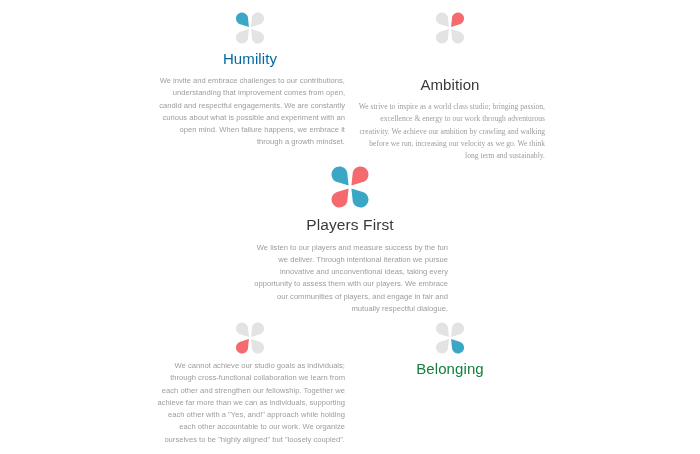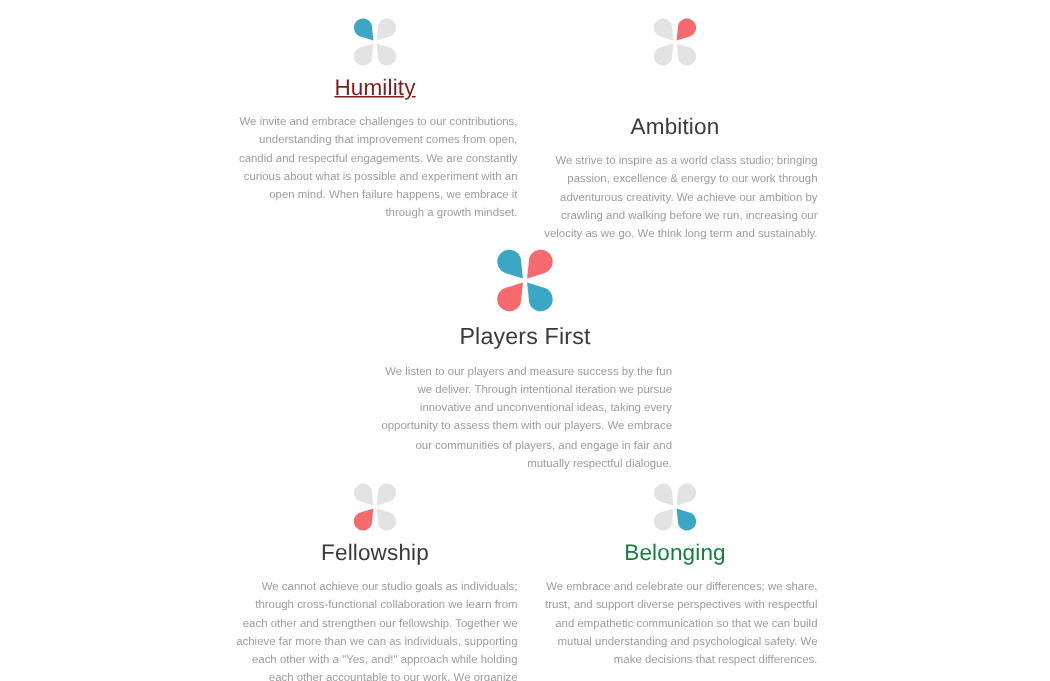--- a/index.html
+++ b/index.html
@@ -85,35 +85,35 @@
 
   <div class="value-card pos-humility">
     <div class="value-icon">
       <svg viewBox="0 0 44 42" xmlns="http://www.w3.org/2000/svg" aria-hidden="true">
         <path d="M20.6 19.6 L9.2 16.1 C3.4 14.3 1.6 7.0 5.9 2.8 C10.2 -1.4 17.4 0.4 19.2 6.2 Z" fill="#3ba7c4"></path>
         <path d="M23.4 19.6 L24.8 6.2 C26.6 0.4 33.8 -1.4 38.1 2.8 C42.4 7.0 40.6 14.3 34.8 16.1 Z" fill="#e3e3e3"></path>
         <path d="M20.6 22.4 L19.2 35.8 C17.4 41.6 10.2 43.4 5.9 39.2 C1.6 35.0 3.4 27.7 9.2 25.9 Z" fill="#e3e3e3"></path>
         <path d="M23.4 22.4 L34.8 25.9 C40.6 27.7 42.4 35.0 38.1 39.2 C33.8 43.4 26.6 41.6 24.8 35.8 Z" fill="#e3e3e3"></path>
       </svg>
     </div>
-    <h3 class="value-title" style="color: #7f1d1d; text-decoration: underline;">Humility</h3>
+    <h3 class="value-title" style="color: #0369a1;">Humility</h3>
     <p class="value-body" style="color: rgb(157, 157, 157);">We invite and embrace challenges to our contributions, understanding that improvement comes from open, candid and respectful engagements. We are constantly curious about what is possible and experiment with an open mind. When failure happens, we embrace it through a growth mindset.</p>
   </div>
 
   <div class="value-card pos-ambition">
     <div class="value-icon">
       <svg viewBox="0 0 44 42" xmlns="http://www.w3.org/2000/svg" aria-hidden="true">
         <path d="M20.6 19.6 L9.2 16.1 C3.4 14.3 1.6 7.0 5.9 2.8 C10.2 -1.4 17.4 0.4 19.2 6.2 Z" fill="#e3e3e3"></path>
         <path d="M23.4 19.6 L24.8 6.2 C26.6 0.4 33.8 -1.4 38.1 2.8 C42.4 7.0 40.6 14.3 34.8 16.1 Z" fill="#f56a6e"></path>
         <path d="M20.6 22.4 L19.2 35.8 C17.4 41.6 10.2 43.4 5.9 39.2 C1.6 35.0 3.4 27.7 9.2 25.9 Z" fill="#e3e3e3"></path>
         <path d="M23.4 22.4 L34.8 25.9 C40.6 27.7 42.4 35.0 38.1 39.2 C33.8 43.4 26.6 41.6 24.8 35.8 Z" fill="#e3e3e3"></path>
       </svg>
     </div>
     <h3 class="value-title" style="color: rgb(58, 58, 58); margin-top: 32px;">Ambition</h3>
-    <p class="value-body" style="color: rgb(157, 157, 157);">We strive to inspire as a world class studio; bringing passion, excellence &amp; energy to our work through adventurous creativity. We achieve our ambition by crawling and walking before we run, increasing our velocity as we go. We think long term and sustainably.</p>
+    <p class="value-body" style="color: rgb(157, 157, 157); font-family: Liberation Serif, serif;">We strive to inspire as a world class studio; bringing passion, excellence &amp; energy to our work through adventurous creativity. We achieve our ambition by crawling and walking before we run, increasing our velocity as we go. We think long term and sustainably.</p>
   </div>
 
   <div class="value-card pos-playersfirst">
     <div class="value-icon">
       <svg viewBox="0 0 44 42" xmlns="http://www.w3.org/2000/svg" aria-hidden="true">
         <path d="M20.6 19.6 L9.2 16.1 C3.4 14.3 1.6 7.0 5.9 2.8 C10.2 -1.4 17.4 0.4 19.2 6.2 Z" fill="#3ba7c4"></path>
         <path d="M23.4 19.6 L24.8 6.2 C26.6 0.4 33.8 -1.4 38.1 2.8 C42.4 7.0 40.6 14.3 34.8 16.1 Z" fill="#f56a6e"></path>
         <path d="M20.6 22.4 L19.2 35.8 C17.4 41.6 10.2 43.4 5.9 39.2 C1.6 35.0 3.4 27.7 9.2 25.9 Z" fill="#f56a6e"></path>
         <path d="M23.4 22.4 L34.8 25.9 C40.6 27.7 42.4 35.0 38.1 39.2 C33.8 43.4 26.6 41.6 24.8 35.8 Z" fill="#3ba7c4"></path>
       </svg>
@@ -124,30 +124,28 @@
 
   <div class="value-card pos-fellowship">
     <div class="value-icon">
       <svg viewBox="0 0 44 42" xmlns="http://www.w3.org/2000/svg" aria-hidden="true">
         <path d="M20.6 19.6 L9.2 16.1 C3.4 14.3 1.6 7.0 5.9 2.8 C10.2 -1.4 17.4 0.4 19.2 6.2 Z" fill="#e3e3e3"></path>
         <path d="M23.4 19.6 L24.8 6.2 C26.6 0.4 33.8 -1.4 38.1 2.8 C42.4 7.0 40.6 14.3 34.8 16.1 Z" fill="#e3e3e3"></path>
         <path d="M20.6 22.4 L19.2 35.8 C17.4 41.6 10.2 43.4 5.9 39.2 C1.6 35.0 3.4 27.7 9.2 25.9 Z" fill="#f56a6e"></path>
         <path d="M23.4 22.4 L34.8 25.9 C40.6 27.7 42.4 35.0 38.1 39.2 C33.8 43.4 26.6 41.6 24.8 35.8 Z" fill="#e3e3e3"></path>
       </svg>
     </div>
-    <h3 class="value-title" style="color: rgb(58, 58, 58);">Fellowship</h3>
     <p class="value-body" style="color: rgb(157, 157, 157);">We cannot achieve our studio goals as individuals; through cross-functional collaboration we learn from each other and strengthen our fellowship. Together we achieve far more than we can as individuals, supporting each other with a "Yes, and!" approach while holding each other accountable to our work. We organize ourselves to be "highly aligned" but "loosely coupled".</p>
   </div>
 
   <div class="value-card pos-belonging">
     <div class="value-icon">
       <svg viewBox="0 0 44 42" xmlns="http://www.w3.org/2000/svg" aria-hidden="true">
         <path d="M20.6 19.6 L9.2 16.1 C3.4 14.3 1.6 7.0 5.9 2.8 C10.2 -1.4 17.4 0.4 19.2 6.2 Z" fill="#e3e3e3"></path>
         <path d="M23.4 19.6 L24.8 6.2 C26.6 0.4 33.8 -1.4 38.1 2.8 C42.4 7.0 40.6 14.3 34.8 16.1 Z" fill="#e3e3e3"></path>
         <path d="M20.6 22.4 L19.2 35.8 C17.4 41.6 10.2 43.4 5.9 39.2 C1.6 35.0 3.4 27.7 9.2 25.9 Z" fill="#e3e3e3"></path>
         <path d="M23.4 22.4 L34.8 25.9 C40.6 27.7 42.4 35.0 38.1 39.2 C33.8 43.4 26.6 41.6 24.8 35.8 Z" fill="#3ba7c4"></path>
       </svg>
     </div>
     <h3 class="value-title" style="color: #15803d;">Belonging</h3>
-    <p class="value-body" style="color: rgb(157, 157, 157);">We embrace and celebrate our differences; we share, trust, and support diverse perspectives with respectful and empathetic communication so that we can build mutual understanding and psychological safety. We make decisions that respect differences.</p>
   </div>
 
 </div>
 
 </body></html>

